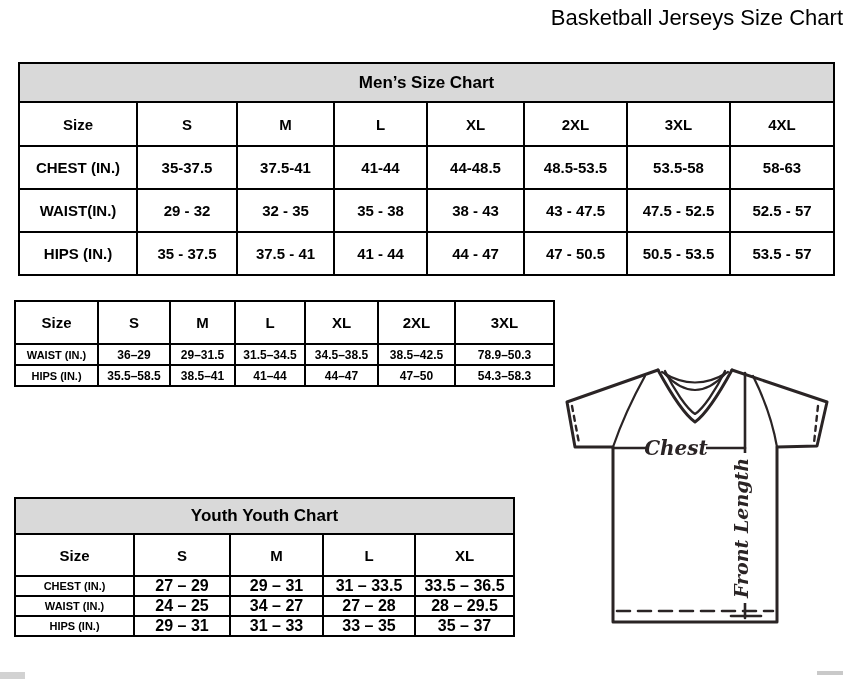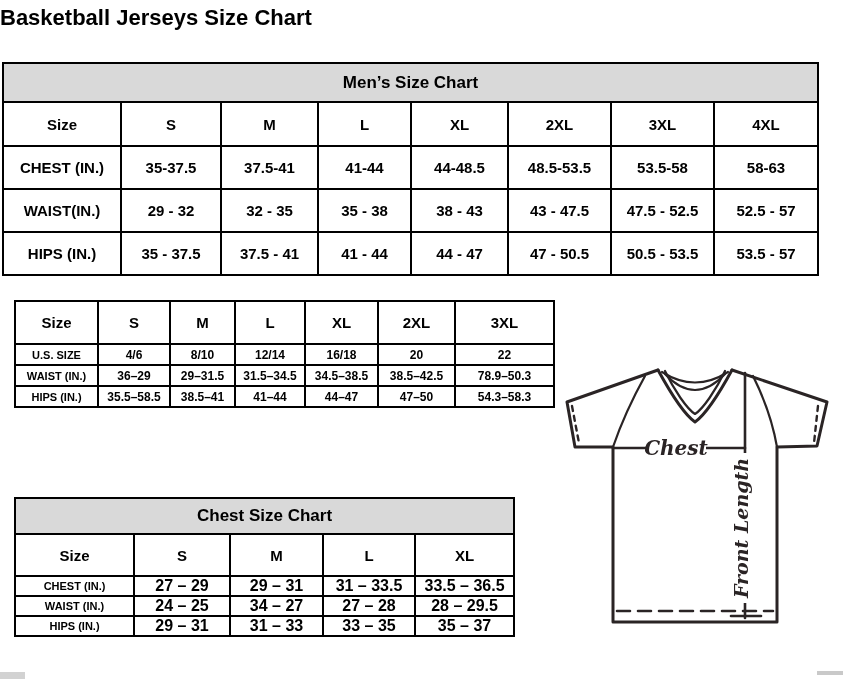--- a/index.html
+++ b/index.html
@@ -1,28 +1,28 @@
 <!DOCTYPE html>
 <html><head>
 <meta charset="utf-8">
 <style>
   html,body{margin:0;padding:0;}
   body{
     width:843px;height:679px;position:relative;background:#ffffff;
     font-family:"Liberation Sans",sans-serif;color:#000;overflow:hidden;
   }
   .page-title{
-    position:absolute;top:5px;left:0;width:100%;text-align:left;
-    font-size:22px;font-weight:bold;letter-spacing:0;
+    position:absolute;top:5px;left:0;width:100%;text-align:right;
+    font-size:22px;font-weight:normal;letter-spacing:0;
   }
   table{border-collapse:collapse;table-layout:fixed;position:absolute;background:#fff;}
   td{border:2px solid #000;text-align:center;font-weight:bold;padding:0;overflow:hidden;white-space:nowrap;}
   tr.band td{background:#d9d9d9;font-size:17px;}
   
-  #mens{left:2px;top:62px;width:815px;}
+  #mens{left:18px;top:62px;width:815px;}
   #mens tr.band td{height:37px;}
   #mens tr.hdr td{height:42px;font-size:15px;}
   #mens tr.data td{height:41px;font-size:15px;}
   
   #womens{left:14px;top:300px;width:539px;}
   #womens tr.band td{height:34px;}
   #womens tr.hdr td{height:41px;font-size:15px;}
   #womens tr.data td{height:19px;font-size:12px;}
   #womens tr.data td.lbl{font-size:11px;}
   
@@ -118,29 +118,20 @@
   <tr class="hdr">
     <td>Size</td>
     <td>S</td>
     <td>M</td>
     <td>L</td>
     <td>XL</td>
     <td>2XL</td>
     <td>3XL</td>
   </tr>
   <tr class="data">
-    <td class="lbl">U.S. SIZE</td>
-    <td>4/6</td>
-    <td>8/10</td>
-    <td>12/14</td>
-    <td>16/18</td>
-    <td>20</td>
-    <td>22</td>
-  </tr>
-  <tr class="data">
     <td class="lbl">WAIST (IN.)</td>
     <td>36–29</td>
     <td>29–31.5</td>
     <td>31.5–34.5</td>
     <td>34.5–38.5</td>
     <td>38.5–42.5</td>
     <td>78.9–50.3</td>
   </tr>
   <tr class="data">
     <td class="lbl">HIPS (IN.)</td>
@@ -157,21 +148,21 @@
 <table id="youth">
   <colgroup>
     <col style="width:119px">
       <col style="width:96px">
       <col style="width:93px">
       <col style="width:92px">
       <col style="width:99px">
   </colgroup>
   <tbody>
       <tr class="band">
-        <td colspan="5">Chest Size Chart</td>
+        <td colspan="5">Youth Youth Chart</td>
       </tr>
   <tr class="hdr">
     <td>Size</td>
     <td>S</td>
     <td>M</td>
     <td>L</td>
     <td>XL</td>
   </tr>
   <tr class="data">
     <td class="lbl">CHEST (IN.)</td>

